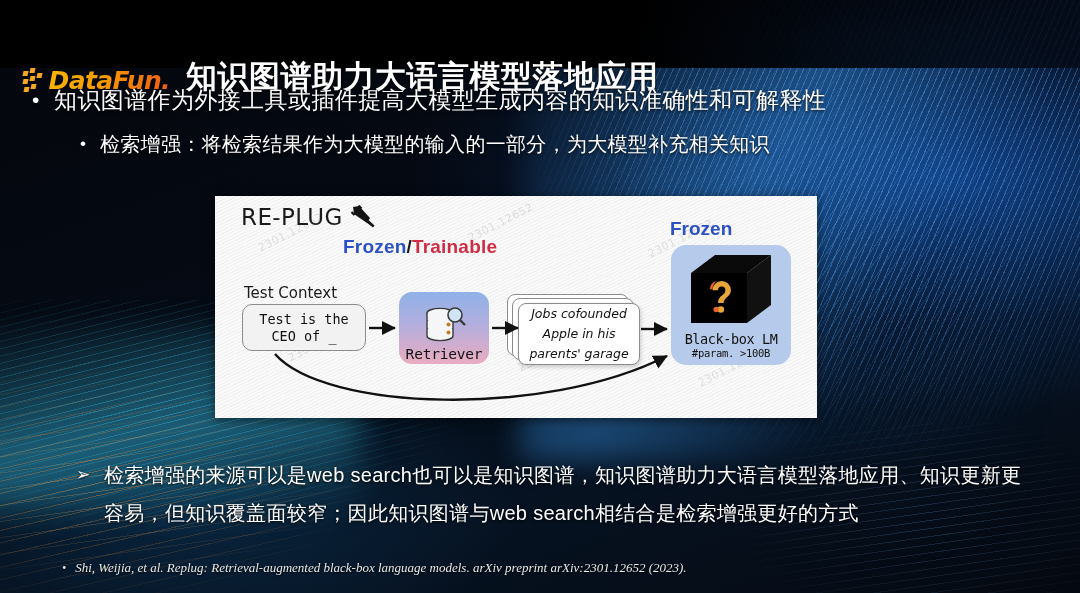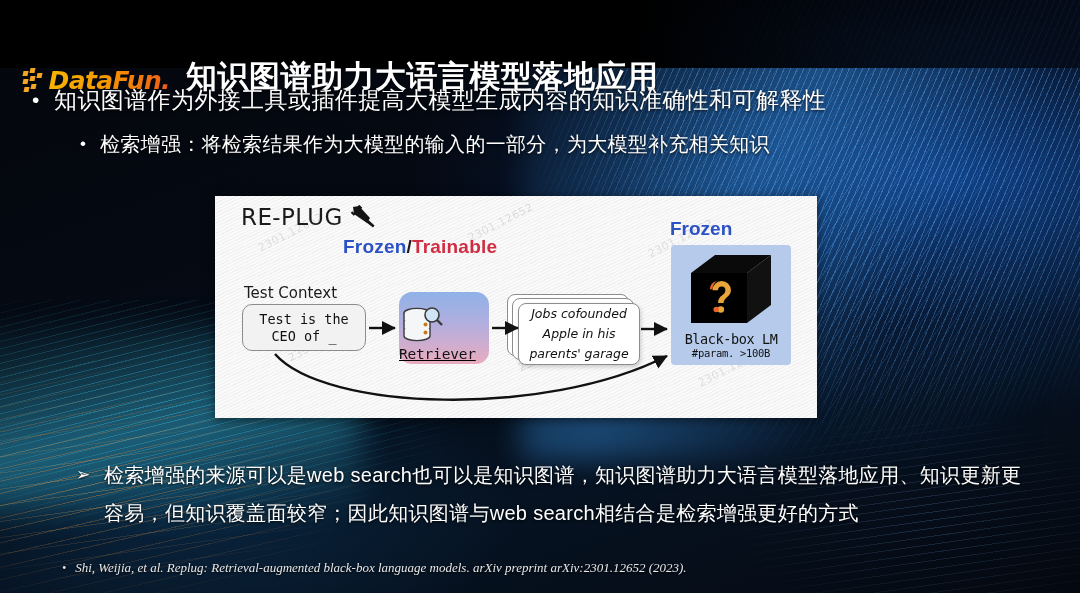--- a/index.html
+++ b/index.html
@@ -145,40 +145,40 @@
   .tc-box{
     position:absolute; left:27px; top:108px; width:124px; height:47px;
     border:1.6px solid #8c8c8c; border-radius:10px; background:#f2f2f2;
     display:flex; align-items:center; justify-content:center;
     font-family:"DejaVu Sans Mono", monospace; font-size:13.5px; color:#111; line-height:17px; text-align:center;
   }
 
   .retr{
     position:absolute; left:184px; top:96px; width:90px; height:72px; border-radius:13px;
     background:linear-gradient(180deg,#8fb2e8 0%,#b3aede 45%,#e9acc0 100%);
-    display:flex; flex-direction:column; justify-content:flex-end; padding-bottom:2px;text-decoration:underline;
+    display:flex; flex-direction:column; align-items:center; justify-content:flex-end; padding-bottom:2px;
   }
   .retr-l{ font-family:"DejaVu Sans Mono", monospace; font-size:14.5px; color:#111; letter-spacing:-.2px; }
 
   .docs{ position:absolute; left:292px; top:98px; width:136px; height:72px; }
   .doc{
     position:absolute; border:1.5px solid #8c8c8c; border-radius:8px; background:#fff;
     width:122px; height:62px;
   }
   .doc.d1{ left:0; top:0; }
   .doc.d2{ left:5px; top:4px; }
   .doc.d3{
     left:11px; top:9px; display:flex; align-items:center; justify-content:center;
     text-align:center; font-size:12.5px; color:#111; line-height:20px; font-family:"DejaVu Sans", sans-serif;
     box-shadow:1px 2px 4px rgba(0,0,0,.18);
     font-style:italic;
   }
 
   .lm{
-    position:absolute; left:456px; top:49px; width:120px; height:120px; border-radius:4px;
+    position:absolute; left:456px; top:49px; width:120px; height:120px; border-radius:15px;
     background:#b6cbeb; display:flex; flex-direction:column; align-items:center; padding-top:6px;
   }
   .lm-l{ font-family:"DejaVu Sans Mono", monospace; font-size:13.5px; color:#111; margin-top:2px; letter-spacing:-.4px;}
   .lm-s{ font-family:"DejaVu Sans Mono", monospace; font-size:10.5px; color:#111; letter-spacing:-.3px;text-align:right; }
 
   
   .b3{
     position:absolute; left:76px; top:456px; width:950px;
     color:#fff; font-size:20px; line-height:38px; letter-spacing:.3px;
     text-shadow:0 1px 3px rgba(0,0,0,.9);

